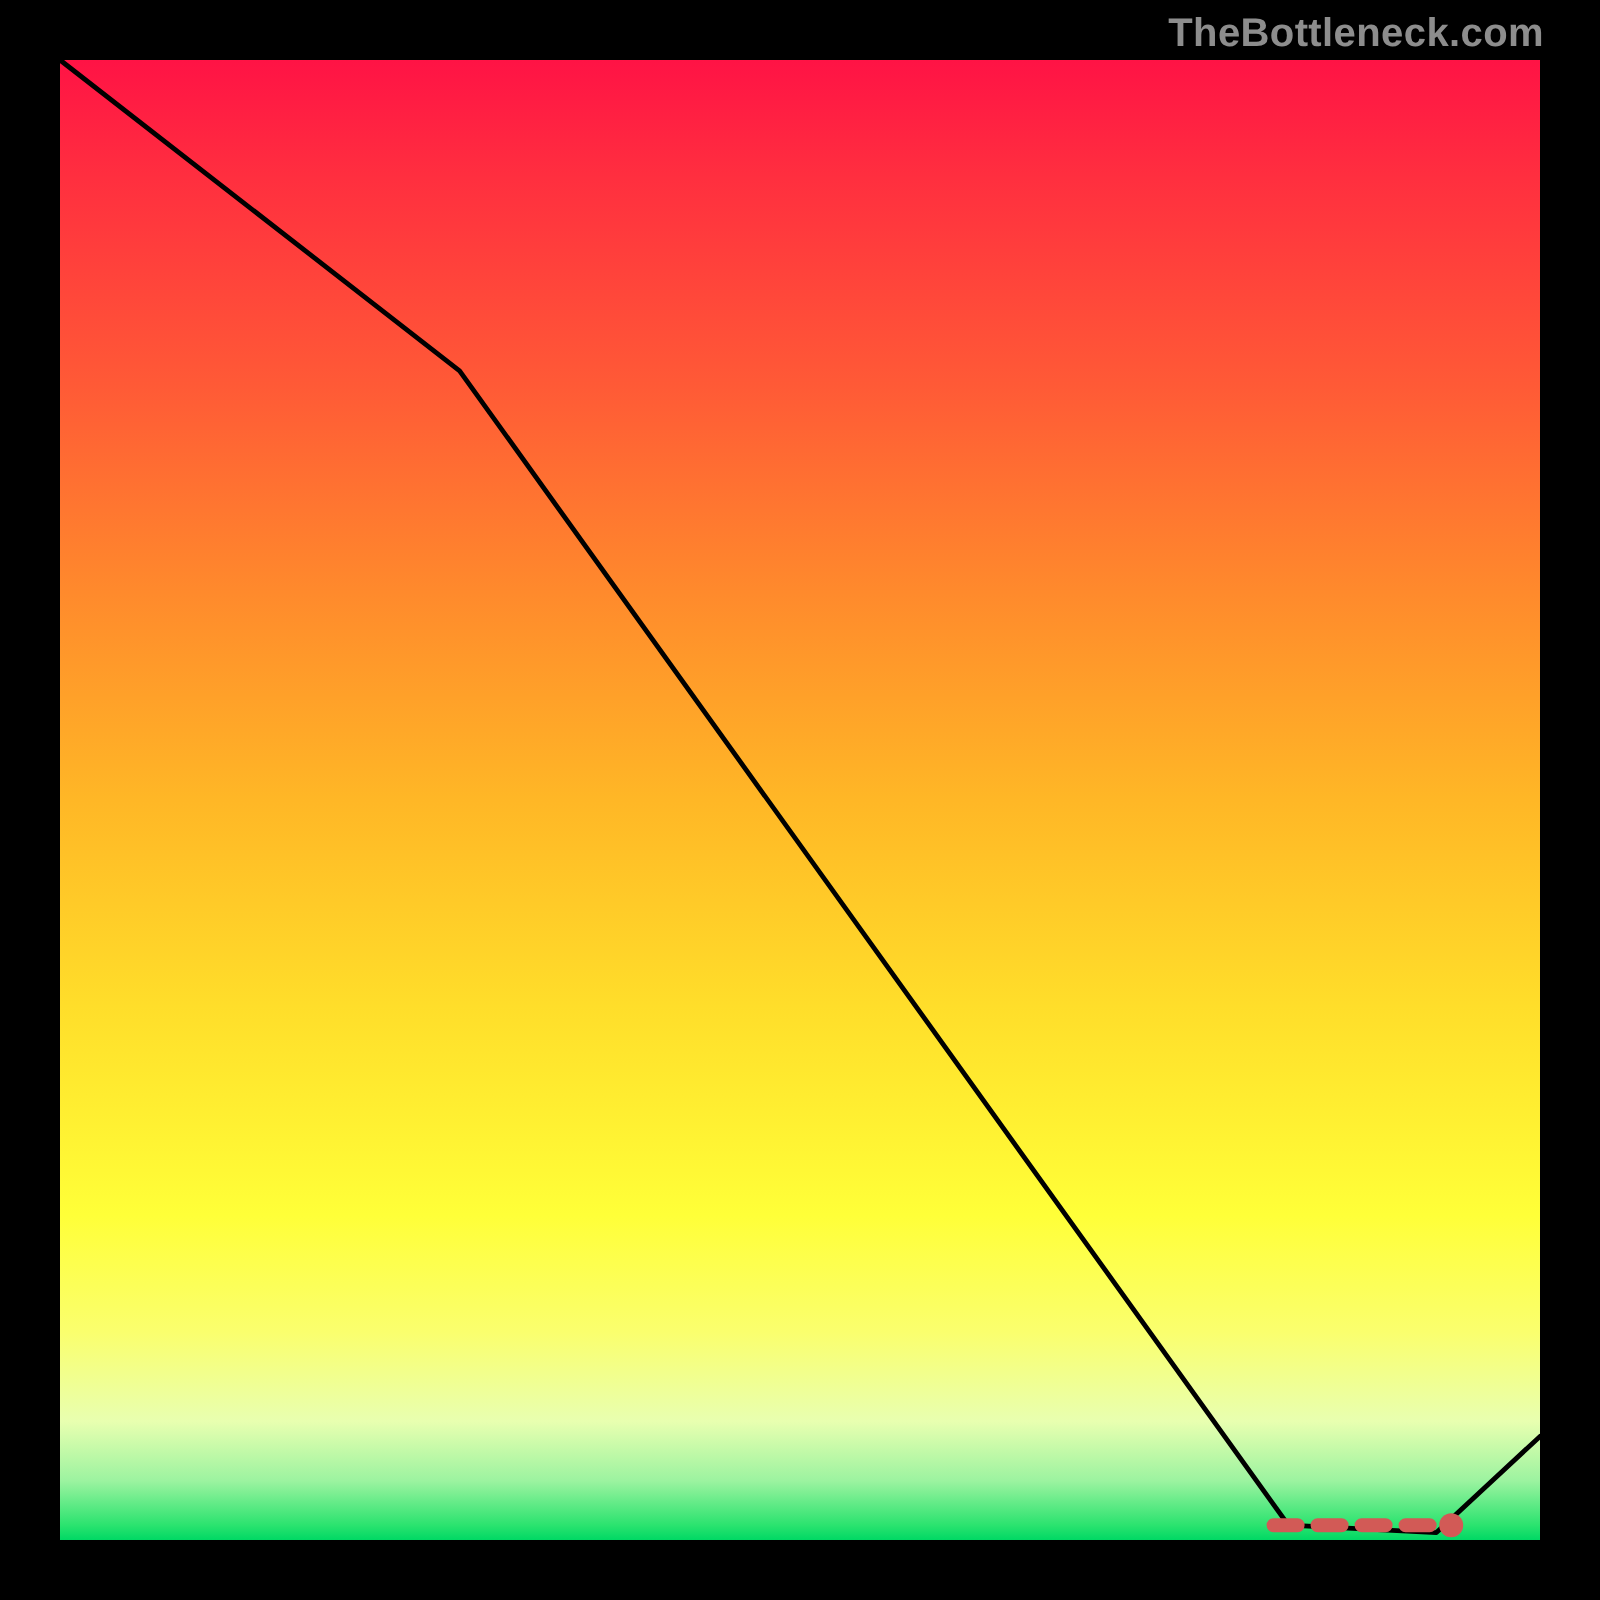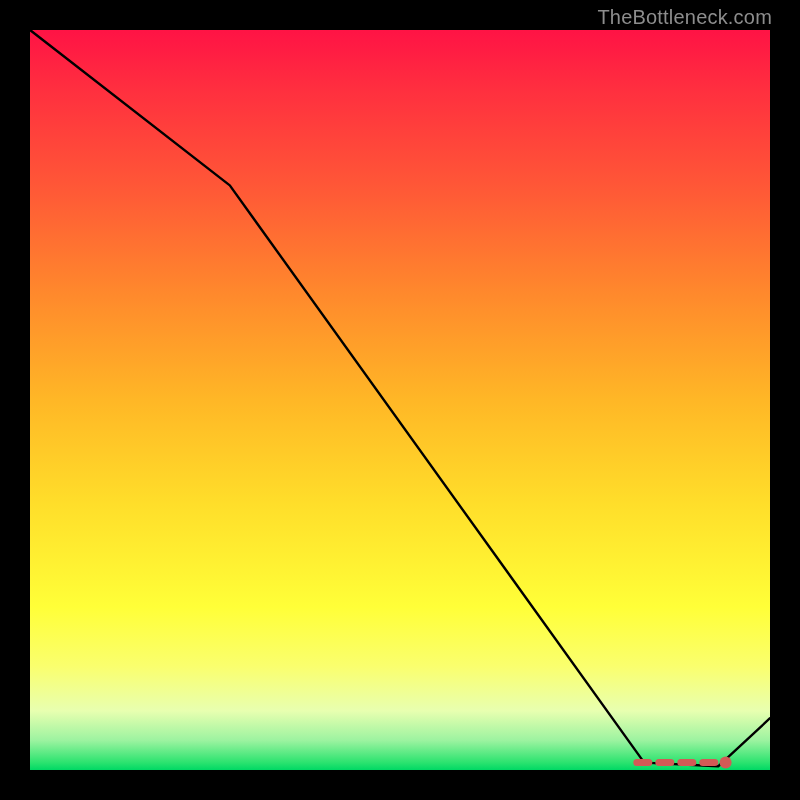--- a/index.html
+++ b/index.html
@@ -38,21 +38,21 @@
       #9cf3a0 96%,
       #2be36f 99%,
       #00d864 100%
     );
   }
   .watermark {
     position: absolute;
     top: 6px;
     right: 28px;
     font-size: 20px;
-    font-weight: 400;
+    font-weight: 700;
     color: #8d8d8d;
     letter-spacing: 0.2px;
     user-select: none;
   }
   svg.overlay {
     position: absolute;
     left: 30px;
     top: 30px;
     width: 740px;
     height: 740px;

